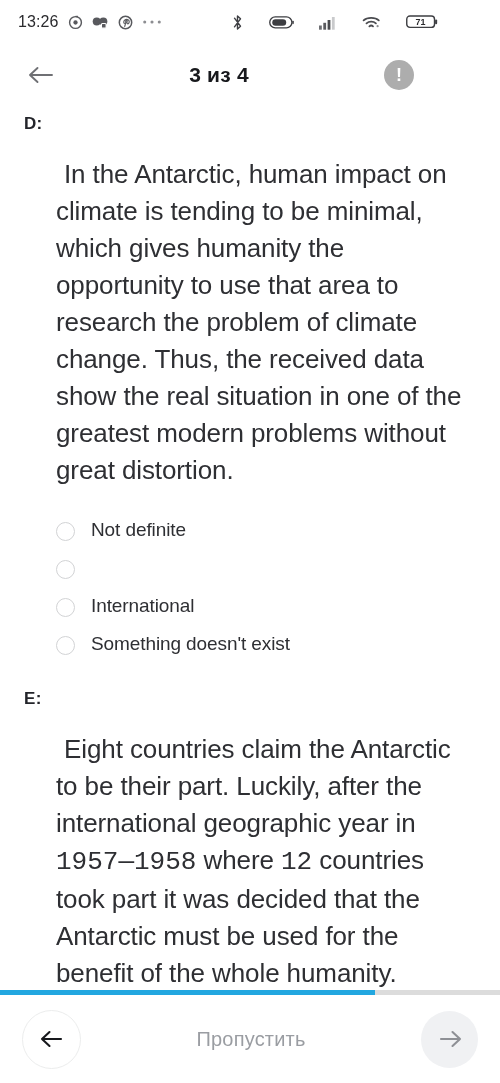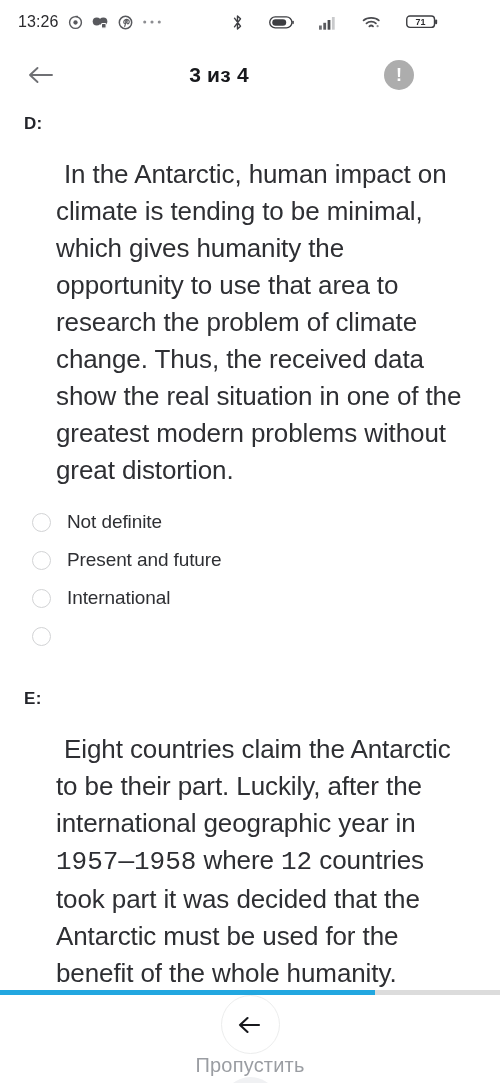--- a/index.html
+++ b/index.html
@@ -119,23 +119,23 @@
     font-family: Liberation Mono, monospace;
     letter-spacing: 0;
   }
 
   
   .options {
     margin: 14px 0 0 0;
   }
   .opt-row {
     display: flex;
-    align-items: center;
+    align-items: flex-end;
     height: 38px;
-    padding-left: 32px;
+    padding-left: 56px;
     cursor: pointer;
   }
   .radio {
     width: 19px;
     height: 19px;
     border: 1.6px solid #d2d3d5;
     border-radius: 50%;
     box-sizing: border-box;
     flex: none;
   }
@@ -167,21 +167,20 @@
     left: 0;
     top: 995px;
     width: 500px;
     height: 88px;
     background: #ffffff;
     display: flex;
     align-items: center;
     justify-content: space-between;
     box-sizing: border-box;
     padding: 0 22px;
-    flex-direction: column;
   }
   .nav-btn {
     width: 57px; height: 57px;
     border-radius: 50%;
     display: flex; align-items: center; justify-content: center;
     cursor: pointer;
     flex: none;
   }
   .nav-prev {
     border: 1px solid #eceded;
@@ -291,28 +290,28 @@
     <div class="block-label">D:</div>
     <div class="para">In the Antarctic, human impact on climate is tending to be minimal, which gives humanity the opportunity to use that area to research the problem of climate change. Thus, the received data show the real situation in one of the greatest modern problems without great distortion.</div>
 
     <div class="options">
       <div class="opt-row">
         <span class="radio"></span>
         <span class="opt-label">Not definite</span>
       </div>
       <div class="opt-row">
         <span class="radio"></span>
-        <span class="opt-label">Present and future</span>
       </div>
       <div class="opt-row">
         <span class="radio"></span>
         <span class="opt-label">International</span>
       </div>
       <div class="opt-row">
         <span class="radio"></span>
+        <span class="opt-label">Something doesn't exist</span>
       </div>
     </div>
 
     <div class="block-label" style="margin-top:34px">E:</div>
     <div class="para"><span>Eight countries claim the Antarctic to be their part. Luckily, after the international geographic year in </span><span class="serif">1957—1958</span><span> where </span><span class="serif">12</span><span> countries took part it was decided that the Antarctic must be used for the benefit of the whole humanity. International collaboration is welcome in research and scientific expeditions.</span></div>
 
   </div>
 
   <div class="progress" style="background: rgb(220, 220, 220);">
     <div class="progress-fill" id="progress-fill" style="width: 75%; background: rgb(34, 167, 224);"></div>

